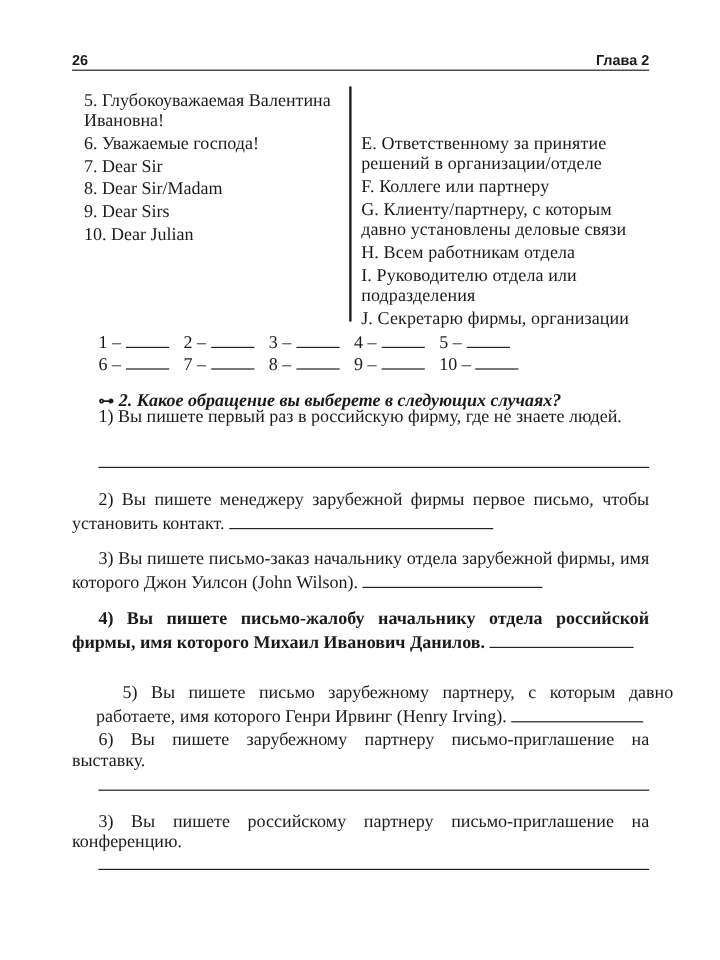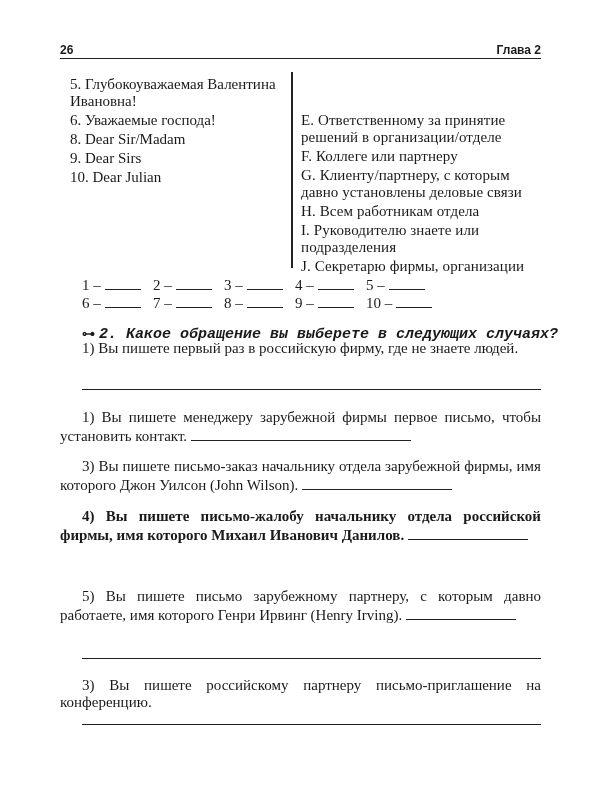--- a/index.html
+++ b/index.html
@@ -11,52 +11,53 @@
   .serif { font-family: "Liberation Serif", serif; font-size: 15px; line-height: 17px; }
   .col-left { position: absolute; left: 70px; top: 76px; width: 210px; }
   .col-left .it { margin-bottom: 2px; }
   .col-right { position: absolute; left: 301px; top: 76px; width: 240px; letter-spacing: 0.1px; margin-top: 36px; }
   .col-right .it { margin-bottom: 2px; }
   .divider { position: absolute; left: 291px; top: 72px; width: 1.5px; height: 196px; background: #222; }
   .grid { position: absolute; left: 82px; top: 277px; }
   .grid .row { display: flex; height: 18px; }
   .grid .cell { width: 71px; white-space: nowrap; }
   .grid .blank { display: inline-block; width: 36px; border-bottom: 1px solid #222; height: 12px; vertical-align: baseline; }
-  .task { position: absolute; left: 82px; top: 326px; font-family: Liberation Mono, monospace; font-size: 15px; font-weight: bold; font-style: italic; }
+  .task { position: absolute; left: 82px; top: 326px; font-family: Liberation Serif, serif; font-size: 15px; font-weight: bold; font-style: italic; }
   .key { font-style: normal; font-size: 13px; margin-right: 4px; }
   .q { position: absolute; left: 60px; width: 481px; text-align: justify; text-indent: 22px; }
   .q .ans { display: inline-block; border-bottom: 1px solid #222; height: 14px; vertical-align: baseline; }
   .line { position: absolute; left: 82px; width: 459px; height: 0; border-top: 1px solid #222; }
 </style>
 </head>
 <body>
 
 <div class="page">
 
   <div class="hdr">
     <span class="pn">26</span>
     <span class="ch">Глава 2</span>
   </div>
 
   <div class="col-left serif">
     <div class="it">5. Глубокоуважаемая Валентина Ивановна!</div>
     <div class="it">6. Уважаемые господа!</div>
+    <div class="it">7. Dear Sir</div>
     <div class="it">8. Dear Sir/Madam</div>
     <div class="it">9. Dear Sirs</div>
     <div class="it">10. Dear Julian</div>
   </div>
 
   <div class="divider"></div>
 
   <div class="col-right serif">
     <div class="it">E. Ответственному за принятие решений в организации/отделе</div>
     <div class="it">F. Коллеге или партнеру</div>
     <div class="it">G. Клиенту/партнеру, с которым давно установлены деловые связи</div>
     <div class="it">H. Всем работникам отдела</div>
-    <div class="it">I. Руководителю знаете или подразделения</div>
+    <div class="it">I. Руководителю отдела или подразделения</div>
     <div class="it">J. Секретарю фирмы, организации</div>
   </div>
 
   <div class="grid serif">
     <div class="row">
       <span class="cell"><span>1 –</span> <span class="blank"></span></span>
       <span class="cell"><span>2 –</span> <span class="blank"></span></span>
       <span class="cell"><span>3 –</span> <span class="blank"></span></span>
       <span class="cell"><span>4 –</span> <span class="blank"></span></span>
       <span class="cell"><span>5 –</span> <span class="blank"></span></span>
@@ -70,26 +71,27 @@
     </div>
   </div>
 
   <div class="task">
     <span class="key">⊶</span><span>2. Какое обращение вы выберете в следующих случаях?</span>
   </div>
 
   <div class="q serif" style="top:340px;">1) Вы пишете первый раз в российскую фирму, где не знаете людей.</div>
   <div class="line" style="top:389px;"></div>
 
-  <div class="q serif" style="top:409px;"><span>1) Вы пишете менеджеру зарубежной фирмы первое письмо, чтобы установить контакт.</span> <span class="ans" style="width:220px;"></span></div>
+  <div class="q serif" style="top:409px;"><span>2) Вы пишете менеджеру зарубежной фирмы первое письмо, чтобы установить контакт.</span> <span class="ans" style="width:220px;"></span></div>
 
   <div class="q serif" style="top:458px;"><span>3) Вы пишете письмо-заказ начальнику отдела зарубежной фирмы, имя которого Джон Уилсон (John Wilson).</span> <span class="ans" style="width:150px;"></span></div>
 
   <div class="q serif" style="top:508px;font-weight:bold;"><span>4) Вы пишете письмо-жалобу начальнику отдела российской фирмы, имя которого Михаил Иванович Данилов.</span> <span class="ans" style="width:120px;"></span></div>
 
-  <div class="q serif" style="top:588px;"><span>5) Вы пишете письмо зарубежному партнеру, с которым давно работаете, имя которого Генри Ирвинг (Henry Irving).</span> <span class="ans" style="width:110px;"></span></div>
+  <div class="q serif" style="top:570px;margin-left:20px;"><span>5) Вы пишете письмо зарубежному партнеру, с которым давно работаете, имя которого Генри Ирвинг (Henry Irving).</span> <span class="ans" style="width:110px;"></span></div>
 
+  <div class="q serif" style="top:609px;">6) Вы пишете зарубежному партнеру письмо-приглашение на выставку.</div>
   <div class="line" style="top:658px;"></div>
 
   <div class="q serif" style="top:677px;">3) Вы пишете российскому партнеру письмо-приглашение на конференцию.</div>
   <div class="line" style="top:724px;"></div>
 
 </div>
 
 </body></html>

